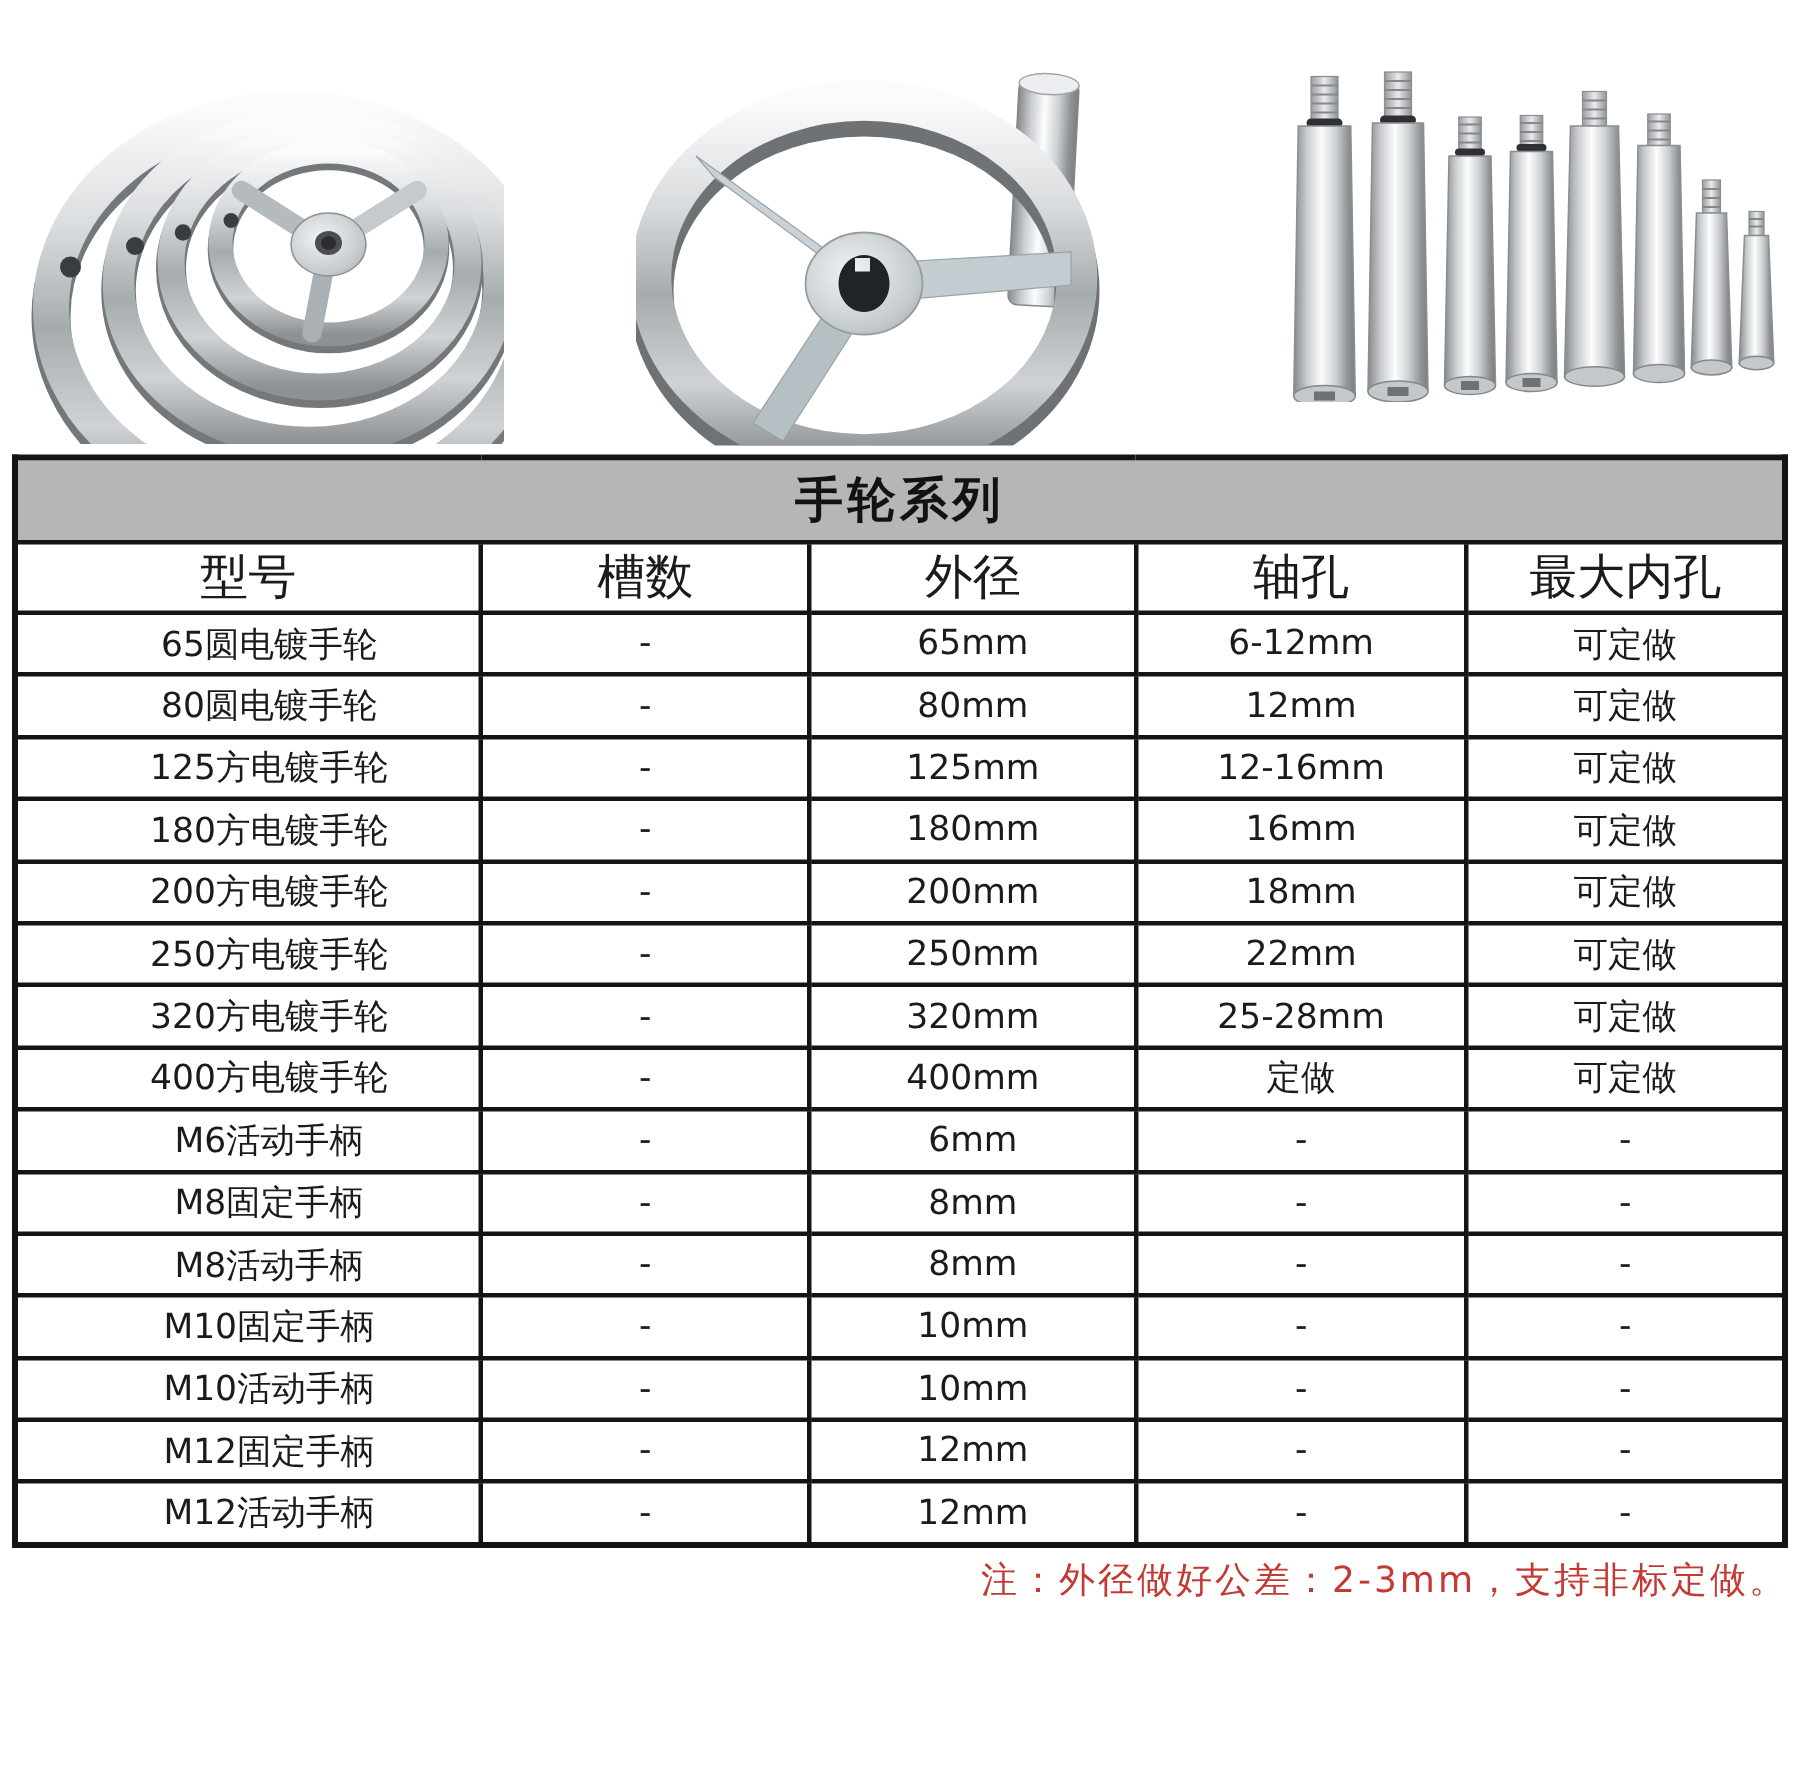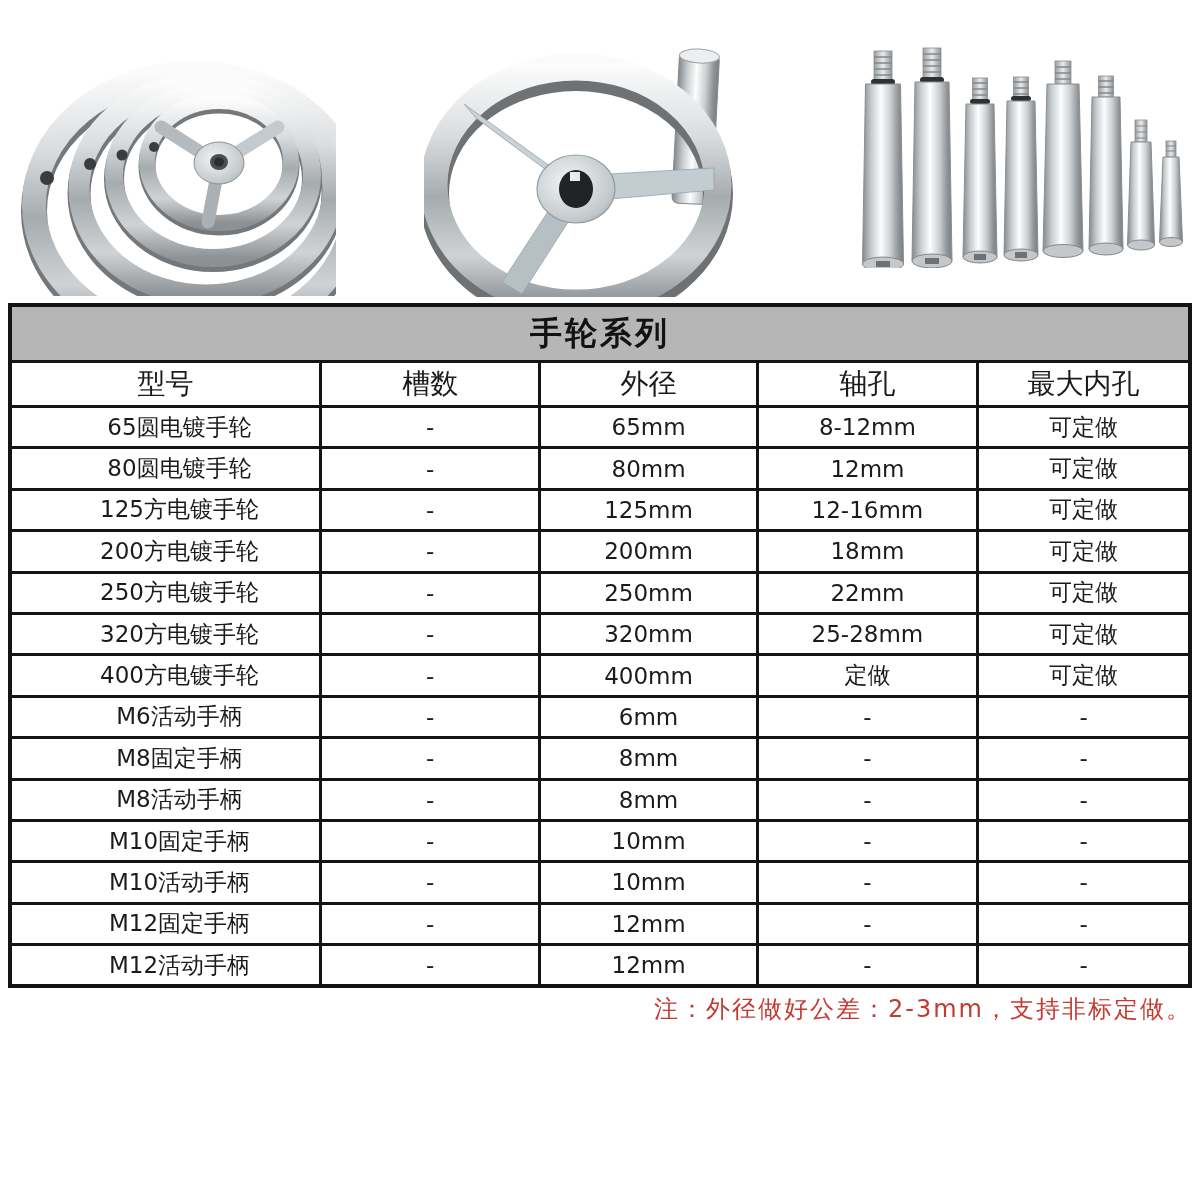--- a/index.html
+++ b/index.html
@@ -37,21 +37,21 @@
   tr.title-row th{
     background:var(--title-bg,#b6b6b6);
     height:53px;
     font-size:32px;
     font-weight:bold;
     letter-spacing:3px;
     color:#121212;
   }
   tr.head-row th{
     height:42px;
-    font-size:28px;
+    font-size:32px;
     font-weight:normal;
   }
   table.spec td{
     height:38.4px;
     font-size:23px;
   }
   table.spec td.model-cell{
     text-align:center;
     padding-left:28px;
   }
@@ -234,38 +234,45 @@
       <th>外径</th>
       <th>轴孔</th>
       <th>最大内孔</th>
     </tr>
   </thead>
   <tbody>
       <tr>
         <td class="model-cell">65圆电镀手轮</td>
         <td>-</td>
         <td>65mm</td>
-        <td>8-12mm</td>
+        <td>6-12mm</td>
         <td>可定做</td>
       </tr>
       <tr>
         <td class="model-cell">80圆电镀手轮</td>
         <td>-</td>
         <td>80mm</td>
         <td>12mm</td>
         <td>可定做</td>
       </tr>
       <tr>
         <td class="model-cell">125方电镀手轮</td>
         <td>-</td>
         <td>125mm</td>
         <td>12-16mm</td>
         <td>可定做</td>
       </tr>
       <tr>
+        <td class="model-cell">180方电镀手轮</td>
+        <td>-</td>
+        <td>180mm</td>
+        <td>16mm</td>
+        <td>可定做</td>
+      </tr>
+      <tr>
         <td class="model-cell">200方电镀手轮</td>
         <td>-</td>
         <td>200mm</td>
         <td>18mm</td>
         <td>可定做</td>
       </tr>
       <tr>
         <td class="model-cell">250方电镀手轮</td>
         <td>-</td>
         <td>250mm</td>

